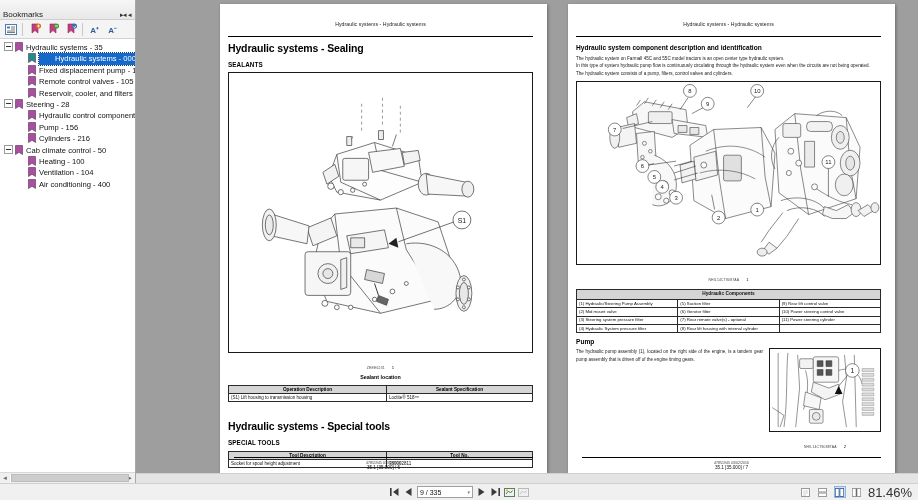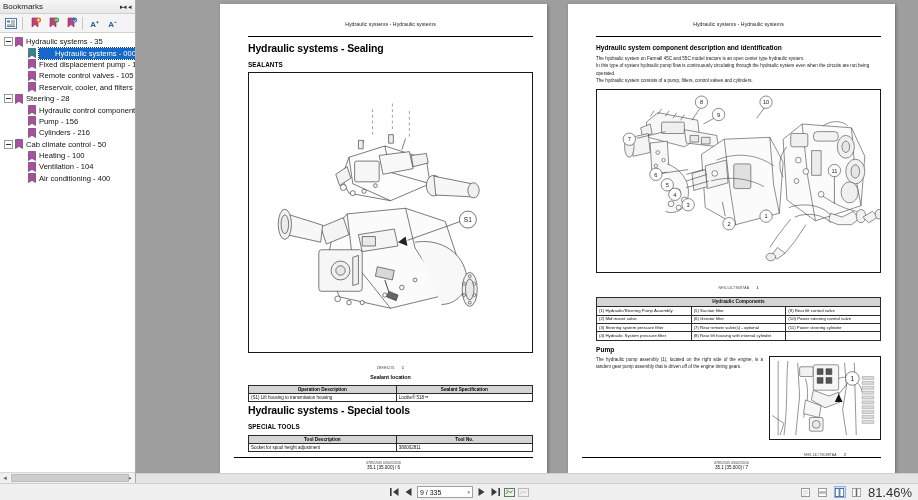--- a/index.html
+++ b/index.html
@@ -13,24 +13,24 @@
 
   
   #bookmarks-panel {
     width: 136px; height: 483px;
     background: #ffffff;
     border-right: 1px solid #a8a8a8;
     display: flex; flex-direction: column;
     position: relative;
   }
   .bm-titlebar {
-    height: 14px;
+    height: 20px;
     background: linear-gradient(#f6f6f6, #e8e8e8);
     border-bottom: 1px solid #cfcfcf;
-    display: flex; align-items: center;
+    display: flex; align-items: flex-end;
     padding: 0 3px;
     font-size: 8px; color: #222;
   }
   .bm-titlebar .bm-title { flex: 1; }
   .bm-titlebar .bm-ctl { font-size: 7px; color: #333; padding: 0 1px; letter-spacing: -.5px; }
 
   .bm-toolbar {
     height: 19px;
     background: #f4f4f4;
     border-bottom: 1px solid #d2d2d2;
@@ -38,21 +38,21 @@
     gap: 1px; padding: 0 2px;
   }
   .tb-btn {
     width: 17px; height: 15px;
     display: flex; align-items: center; justify-content: center;
     border: 1px solid transparent;
   }
   .tb-sep { width: 1px; height: 13px; background: #c8c8c8; margin: 0 2px; }
 
   .bm-tree { flex: 1; overflow: hidden; padding: 3px 0 0 4px; position: relative; }
-  .bm-row { display: flex; align-items: center; height: 11.4px; font-size: 7.6px; color: #111; white-space: nowrap; }
+  .bm-row { display: flex; height: 11.4px; font-size: 7.6px; color: #111; white-space: nowrap; }
   .bm-row .expander {
     width: 9px; height: 9px; flex: 0 0 9px;
     border: 1px solid #9a9a9a; background: #fff;
     position: relative; margin-right: 2px;
   }
   .bm-row .expander::before {
     content: ""; position: absolute; left: 1px; right: 1px; top: 3px; height: 1px; background: #333;
   }
   .bm-row .spacer { width: 11px; flex: 0 0 11px; }
   .bm-row .indent { width: 13px; flex: 0 0 13px; }
@@ -82,21 +82,21 @@
     overflow: hidden;
   }
   .page {
     position: absolute;
     background: #fff;
     box-shadow: 1px 1px 3px rgba(0,0,0,.35);
   }
   #page-left  { left: 84px;  top: 4px; width: 327px; height: 477px; }
   #page-right { left: 432px; top: 4px; width: 327px; height: 477px; }
 
-  .pg-inner { position: absolute; inset: 0; padding: 9px 14px 0 28px; }
+  .pg-inner { position: absolute; inset: 0; padding: 9px 14px 0 8px; }
   .pg-header {
     text-align: center; font-size: 5.2px; color: #222; letter-spacing: .05px;
     margin-top: 8px;
   }
   .pg-rule { border-top: 1.1px solid #000; margin-top: 9px; }
   .pg-h1 { font-size: 10.5px; font-weight: bold; color: #000; margin-top: 5px; letter-spacing: -.15px; }
   .pg-h2 { font-size: 6.3px; font-weight: bold; color: #000; margin-top: 7px; letter-spacing: .1px; }
   .pg-h3 { font-size: 6.6px; font-weight: bold; color: #000; margin-top: 7px; }
   .pg-body { font-size: 4.6px; color: #1a1a1a; line-height: 1.62; margin-top: 4px; }
   .pg-body p { margin: 0; }
@@ -465,21 +465,21 @@
               </tr>
             </thead>
             <tbody>
               <tr>
                 <td>(S1) Lift housing to transmission housing</td>
                 <td>Loctite® 518™</td>
               </tr>
             </tbody>
           </table>
 
-          <div class="pg-h1" style="margin-top:2px;">Hydraulic systems - Special tools</div>
+          <div class="pg-h1" style="margin-top:18px;">Hydraulic systems - Special tools</div>
           <div class="pg-h2">SPECIAL TOOLS</div>
 
           <table class="doc-table">
             <thead>
               <tr>
                 <th style="width:52%">Tool Description</th>
                 <th>Tool No.</th>
               </tr>
             </thead>
             <tbody>

